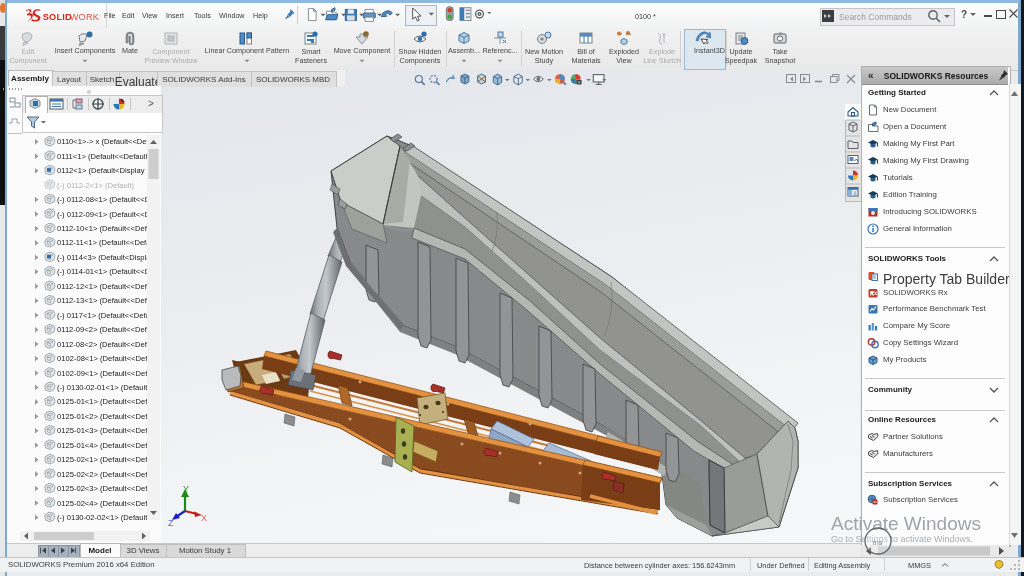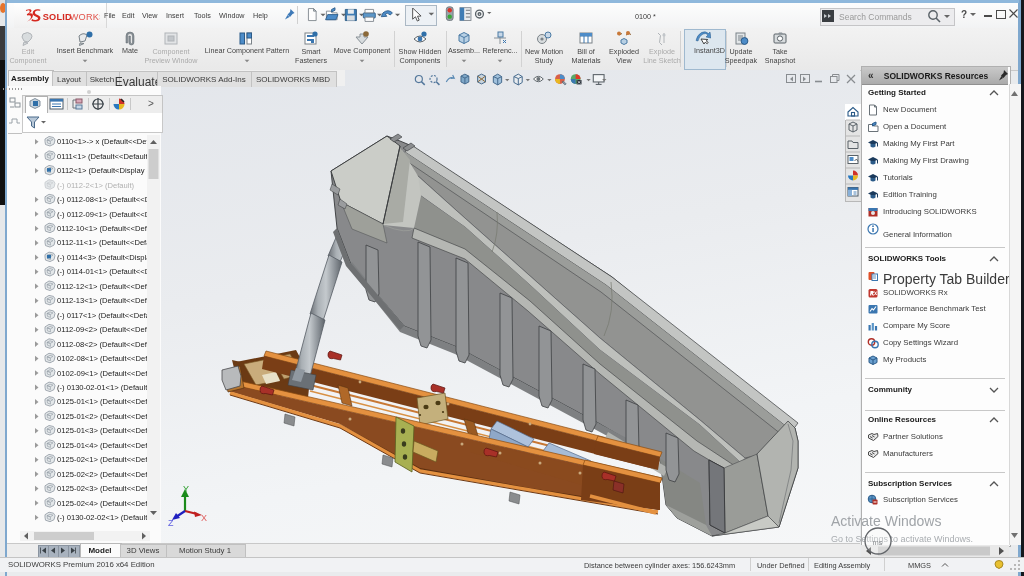--- a/index.html
+++ b/index.html
@@ -122,21 +122,21 @@
     </svg>
 <div class="txt" style="left:28px;top:47px;transform:translateX(-50%);font-size:7.2px;color:#ABABAB;">Edit</div>
 <div class="txt" style="left:28px;top:56px;transform:translateX(-50%);font-size:7.2px;color:#ABABAB;">Component</div>
 <svg class="abs" style="left:77px;top:30px" width="16" height="17" viewBox="0 0 16 17">
       <g>
         <path d="M2 6 q4 -4 8 -1 l-2 6 -5 1 z" fill="#E8EAEC" stroke="#7A8288"></path>
         <path d="M3 13 l4 0.5 -4.5 2 z" fill="#E8EAEC" stroke="#7A8288"></path>
         <circle cx="12.5" cy="4.5" r="3" fill="#2F6FA8"></circle>
       </g>
     </svg>
-<div class="txt" style="left:85px;top:46px;transform:translateX(-50%);font-size:7.2px;color:#444444;">Insert Benchmark</div>
+<div class="txt" style="left:85px;top:46px;transform:translateX(-50%);font-size:7.2px;color:#444444;">Insert Components</div>
 <svg class="abs" style="left:82px;top:59px" width="6" height="4" viewBox="0 0 7 5">
       <path d="M0.5 1 l3 3 3-3 z" fill="#888"></path>
     </svg>
 <svg class="abs" style="left:122px;top:30px" width="16" height="17" viewBox="0 0 16 17">
       <path d="M8 2 q4 0 4 4 l0 6 q0 3 -2.6 3 q-2.6 0 -2.6 -3 l0 -6 1.6 0 0 6 q0 1.6 1 1.6 q1 1.6 1 -1.6 l0 -6 q0 -2.4 -2.4 -2.4 q-2.4 0 -2.4 2.4 l0 7 -1.6 0 0 -7 q0 -4 4 -4 z" fill="#8A9298" stroke="#5A6268" stroke-width="0.5"></path>
     </svg>
 <div class="txt" style="left:130px;top:46px;transform:translateX(-50%);font-size:7.2px;color:#444444;">Mate</div>
 <svg class="abs" style="left:163px;top:30px" width="16" height="17" viewBox="0 0 16 17">
       <g>
         <rect x="2" y="3" width="12" height="11" fill="#E2E4E6" stroke="#B0B4B8"></rect>
@@ -803,21 +803,21 @@
       <rect x="1.5" y="2" width="9" height="8.5" fill="#B03028"></rect>
       <path d="M1.5 2 h9 v3 h-9 z" fill="#3A76B0"></path>
       <circle cx="6" cy="7" r="2" fill="#E8E8E8"></circle>
     </svg>
     <div class="txt" style="left:883px;top:207px;font-size:7.8px;color:#3A3A3A;">Introducing SOLIDWORKS</div>
 <svg class="abs" style="left:867px;top:223px" width="12" height="12" viewBox="0 0 12 12">
       <circle cx="6" cy="6" r="5" fill="#FFF" stroke="#3A76B0" stroke-width="1.2"></circle>
       <rect x="5.3" y="5" width="1.5" height="4" fill="#3A76B0"></rect>
       <circle cx="6" cy="3.2" r="0.9" fill="#3A76B0"></circle>
     </svg>
-    <div class="txt" style="left:883px;top:224px;font-size:7.8px;color:#3A3A3A;margin-top:6px;">General Information</div>
+    <div class="txt" style="left:883px;top:224px;font-size:7.8px;color:#3A3A3A;">General Information</div>
 <div class="abs" style="left:865px;top:247px;width:140px;height:1px;background:#C8C8C8;"></div>
 <div class="txt" style="left:868px;top:254px;font-size:8px;color:#1A1A1A;font-weight:bold;">SOLIDWORKS Tools</div>
 <svg class="abs" style="left:989px;top:256px" width="10" height="7" viewBox="0 0 10 7">
       <path d="M1 5 l4 -4 4 4" fill="none" stroke="#555" stroke-width="1.3"></path>
     </svg>
     <svg class="abs" style="left:867px;top:270px" width="12" height="12" viewBox="0 0 12 12">
       <rect x="1.5" y="2" width="6" height="8" fill="#E05028" rx="1"></rect>
       <rect x="5" y="4" width="5.5" height="6.5" fill="#FFF" stroke="#3A76B0"></rect>
       <path d="M6 6 h3 M6 8 h3" stroke="#3A76B0" stroke-width="0.8"></path>
     </svg>
@@ -929,18 +929,18 @@
     <svg class="abs" style="left:1010px;top:560px" width="12" height="10" viewBox="0 0 12 10">
       <g fill="#B8B8B8">
         <rect x="8" y="0" width="2" height="2"></rect>
         <rect x="8" y="4" width="2" height="2"></rect>
         <rect x="8" y="8" width="2" height="2"></rect>
         <rect x="4" y="4" width="2" height="2"></rect>
         <rect x="4" y="8" width="2" height="2"></rect>
         <rect x="0" y="8" width="2" height="2"></rect>
       </g>
     </svg>
-    <div class="txt" style="left:831px;top:513px;font-size:14px;color:#A0A4A8;">Activate Windows</div>
+    <div class="txt" style="left:831px;top:513px;font-size:19px;color:#A0A4A8;">Activate Windows</div>
 <div class="txt" style="left:831px;top:534px;font-size:9px;color:#A8ACB0;">Go to Settings to activate Windows.</div>
 <svg class="abs" style="left:860px;top:524px" width="36" height="34" viewBox="0 0 36 34">
       <circle cx="18" cy="17" r="13" fill="rgba(244,244,244,0.3)" stroke="#63666A" stroke-width="1.3"></circle>
       <text x="12.5" y="20.5" font-size="7.5" fill="#8A8D90" font-family="Liberation Sans,sans-serif">ms</text>
     </svg>
   </div>
 </body></html>

